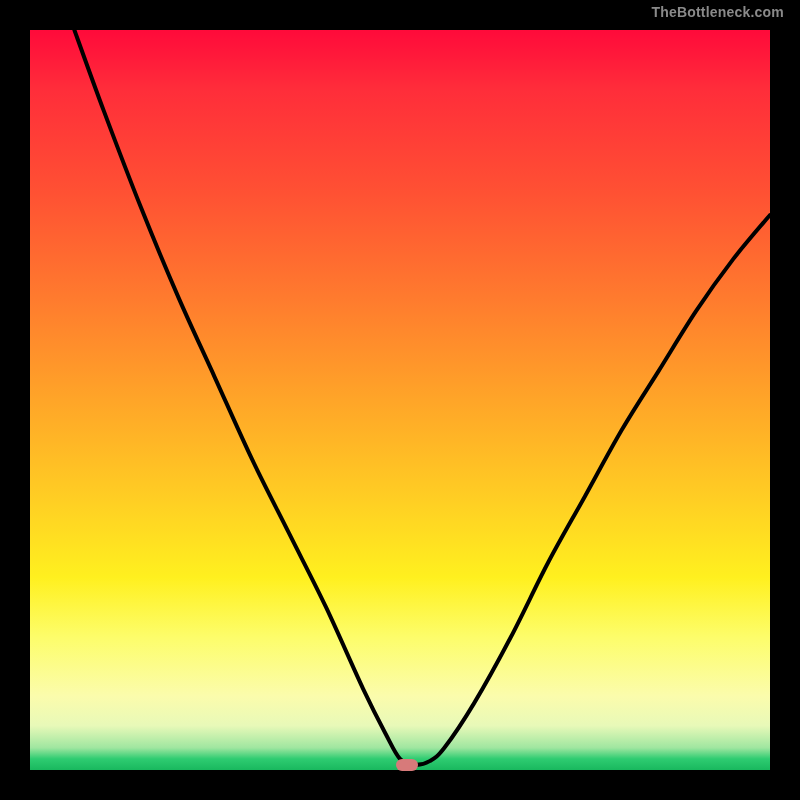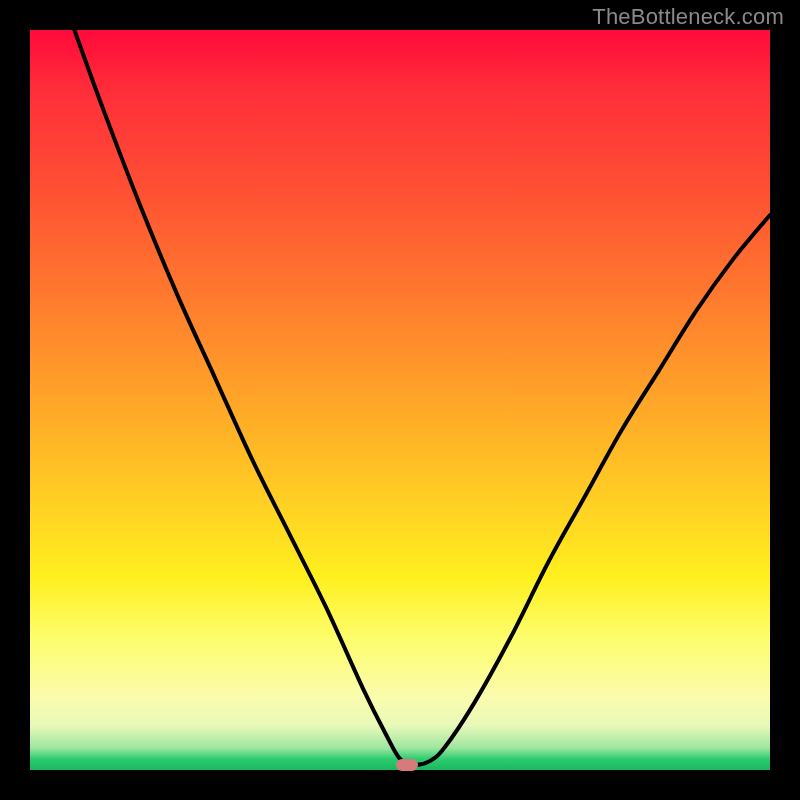--- a/index.html
+++ b/index.html
@@ -40,22 +40,22 @@
       #9fe6a0 97%,
       #2ecc71 98.5%,
       #19b85e 100%
     );
   }
   .watermark {
     position: absolute;
     top: 4px;
     right: 16px;
     color: #8a8a8a;
-    font-size: 22px;
-    font-weight: 400;
+    font-size: 14px;
+    font-weight: 700;
     letter-spacing: 0.2px;
     user-select: none;
   }
   svg.curve {
     position: absolute;
     top: 0;
     left: 0;
     width: 740px;
     height: 740px;
   }

